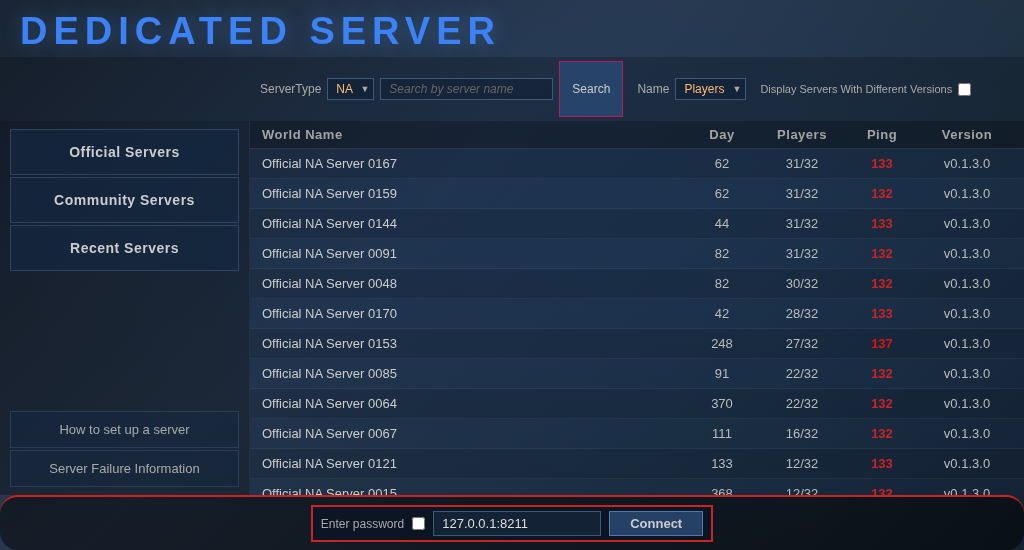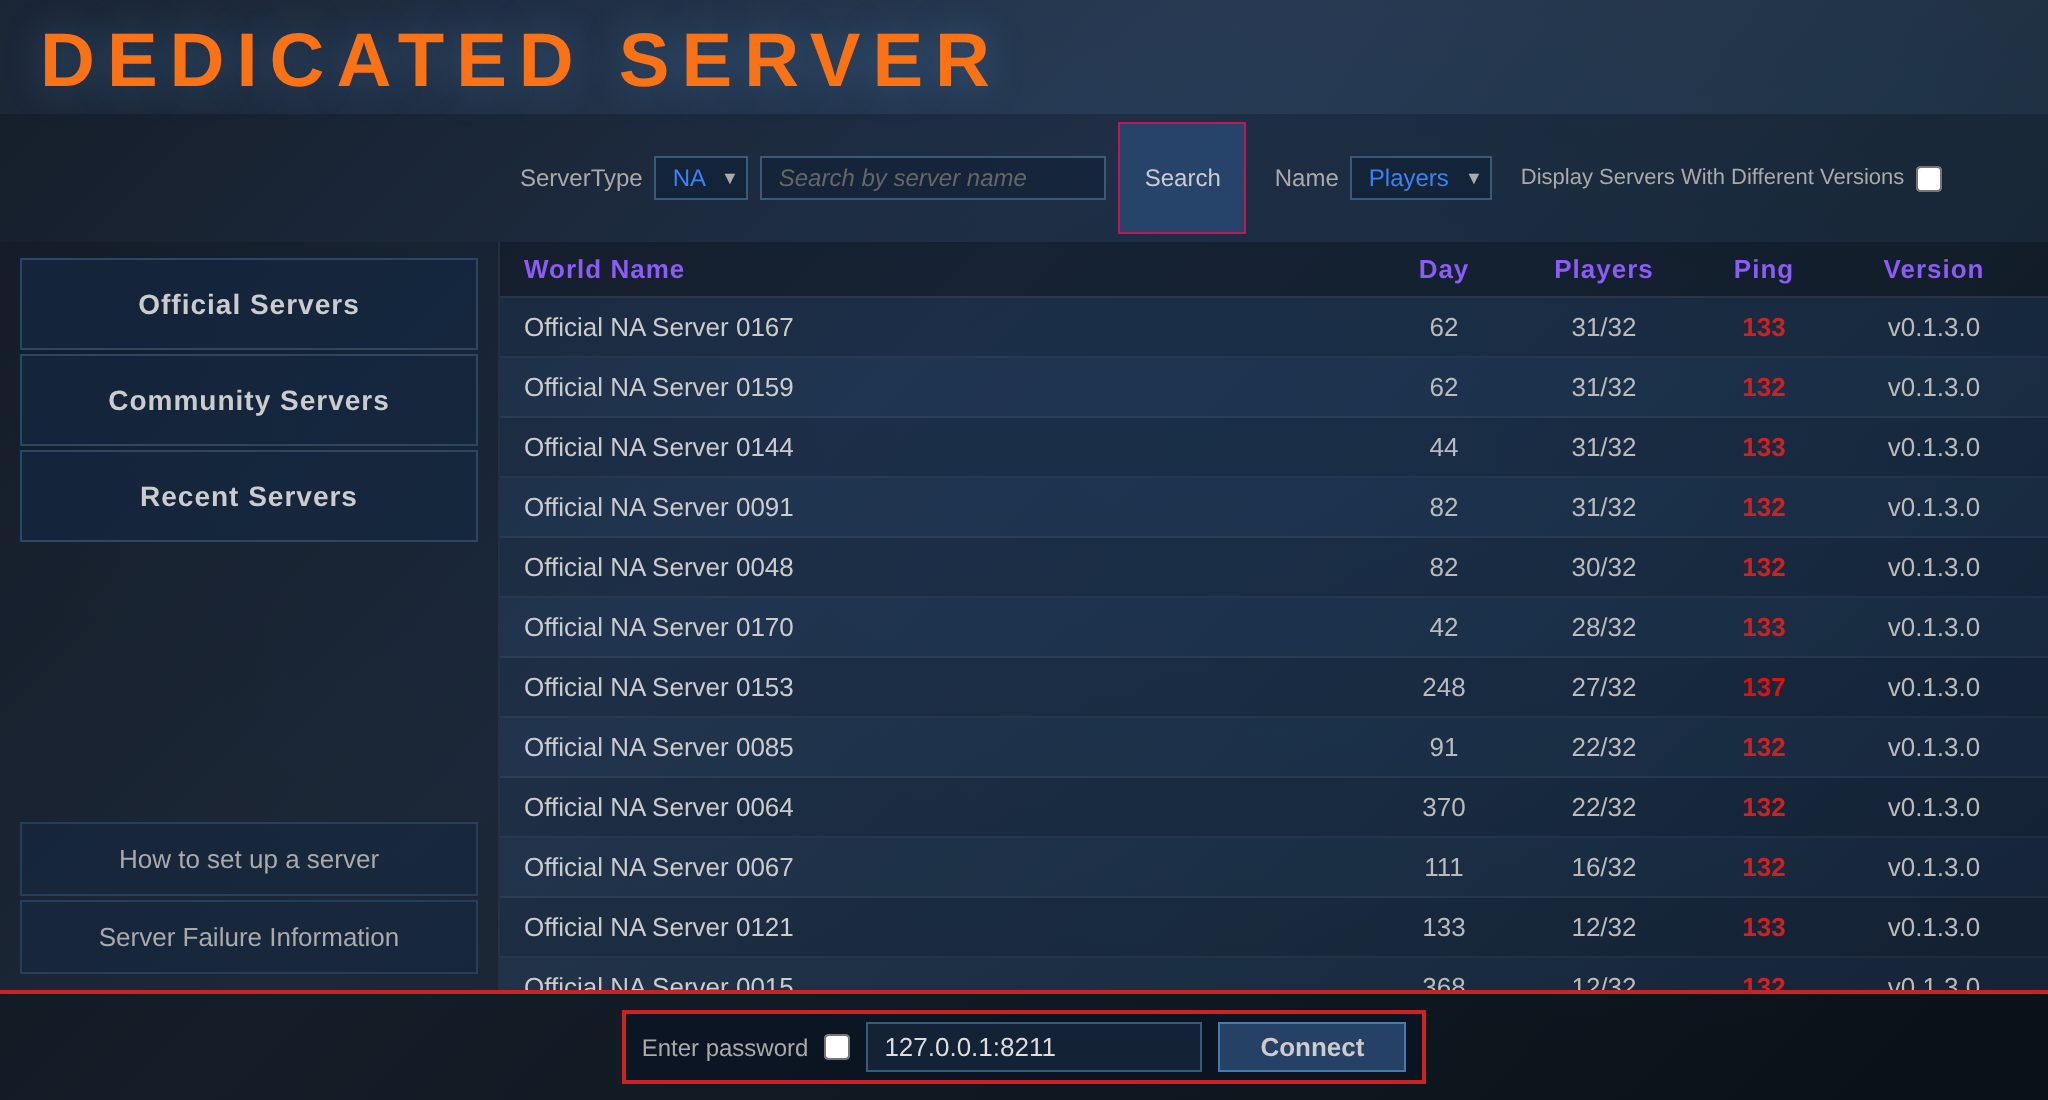--- a/index.html
+++ b/index.html
@@ -38,21 +38,21 @@
     }
 
     
     .header {
       padding: 10px 20px 4px 20px;
     }
 
     .app-title {
       font-size: 38px;
       font-weight: 900;
-      color: #f97316;
+      color: #3b82f6;
       letter-spacing: 6px;
       text-transform: uppercase;
       text-shadow: 0 0 20px rgba(100,180,255,0.3);
       font-family: 'Arial Black', sans-serif;
     }
 
     
     .toolbar {
       display: flex;
       align-items: center;
@@ -63,21 +63,21 @@
 
     .toolbar-label {
       font-size: 12px;
       color: #aaa;
       white-space: nowrap;
     }
 
     .server-type-select {
       background: rgba(20,35,55,0.9);
       border: 1px solid #3a5a7a;
-      color: #3b82f6;
+      color: #fdba74;
       padding: 3px 20px 3px 8px;
       font-size: 12px;
       appearance: none;
       -webkit-appearance: none;
       cursor: pointer;
       position: relative;
     }
 
     .select-wrapper {
       position: relative;
@@ -202,21 +202,21 @@
     }
 
     .table-header {
       display: grid;
       grid-template-columns: 1fr 80px 80px 80px 90px;
       padding: 6px 12px;
       background: rgba(0,0,0,0.4);
       border-bottom: 1px solid rgba(255,255,255,0.1);
       font-size: 13px;
       font-weight: 700;
-      color: #8b5cf6;
+      color: #a3a3a3;
       letter-spacing: 0.5px;
     }
 
     .table-header .col-day,
     .table-header .col-players,
     .table-header .col-ping,
     .table-header .col-version {
       text-align: center;
     }
 
@@ -270,20 +270,21 @@
 
     
     .bottom-bar {
       display: flex;
       align-items: center;
       justify-content: center;
       padding: 8px 20px;
       background: rgba(0,0,0,0.5);
       border-top: 2px solid #cc2222;
       gap: 8px;
+      border-radius: 18px;
     }
 
     .bottom-bar-inner {
       display: flex;
       align-items: center;
       gap: 8px;
       border: 2px solid #cc2222;
       padding: 4px 8px;
       background: rgba(10,20,35,0.8);
     }

